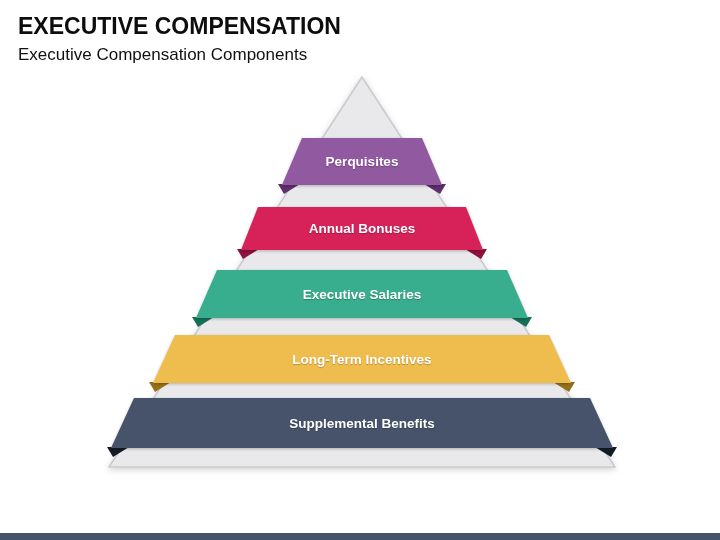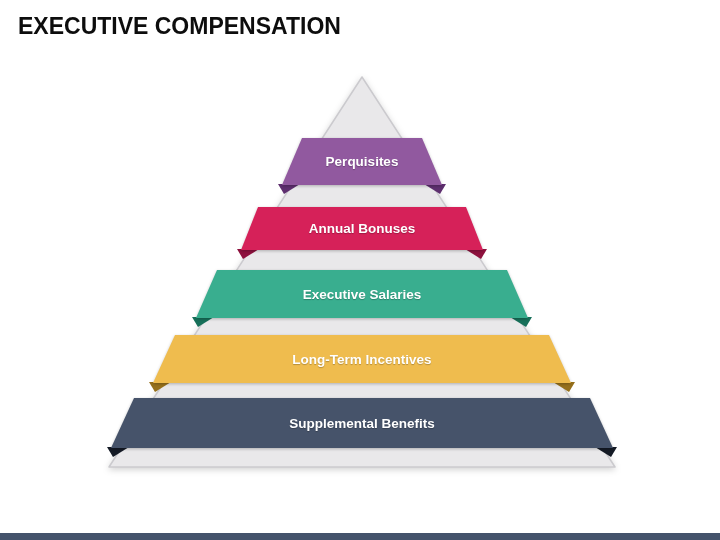--- a/index.html
+++ b/index.html
@@ -59,20 +59,21 @@
     width: 720px;
     height: 7px;
   }
 </style>
 </head>
 <body>
 
 <div class="slide" style="background: rgb(255, 255, 255);">
 
   <div class="title">EXECUTIVE COMPENSATION</div>
+  <div class="subtitle">Executive Compensation Components</div>
 
   <svg class="pyramid" width="720" height="540" viewBox="0 0 720 540">
 
     <polygon class="pyramid-bg" points="362,77 615,467 109,467" stroke-width="1.5" stroke-linejoin="round" fill="#E9E8EA" stroke="#CBCACE"></polygon>
 
     <g>
       <polygon points="278,184 300,184 284,194" fill="#5E2F6F"></polygon>
       <polygon points="446,184 424,184 440,194" fill="#5E2F6F"></polygon>
       <polygon class="band" points="302,138 422,138 442,185 282,185" fill="#91599F"></polygon>
       <text class="band-label" x="362" y="166" fill="#FFFFFF">Perquisites</text>

